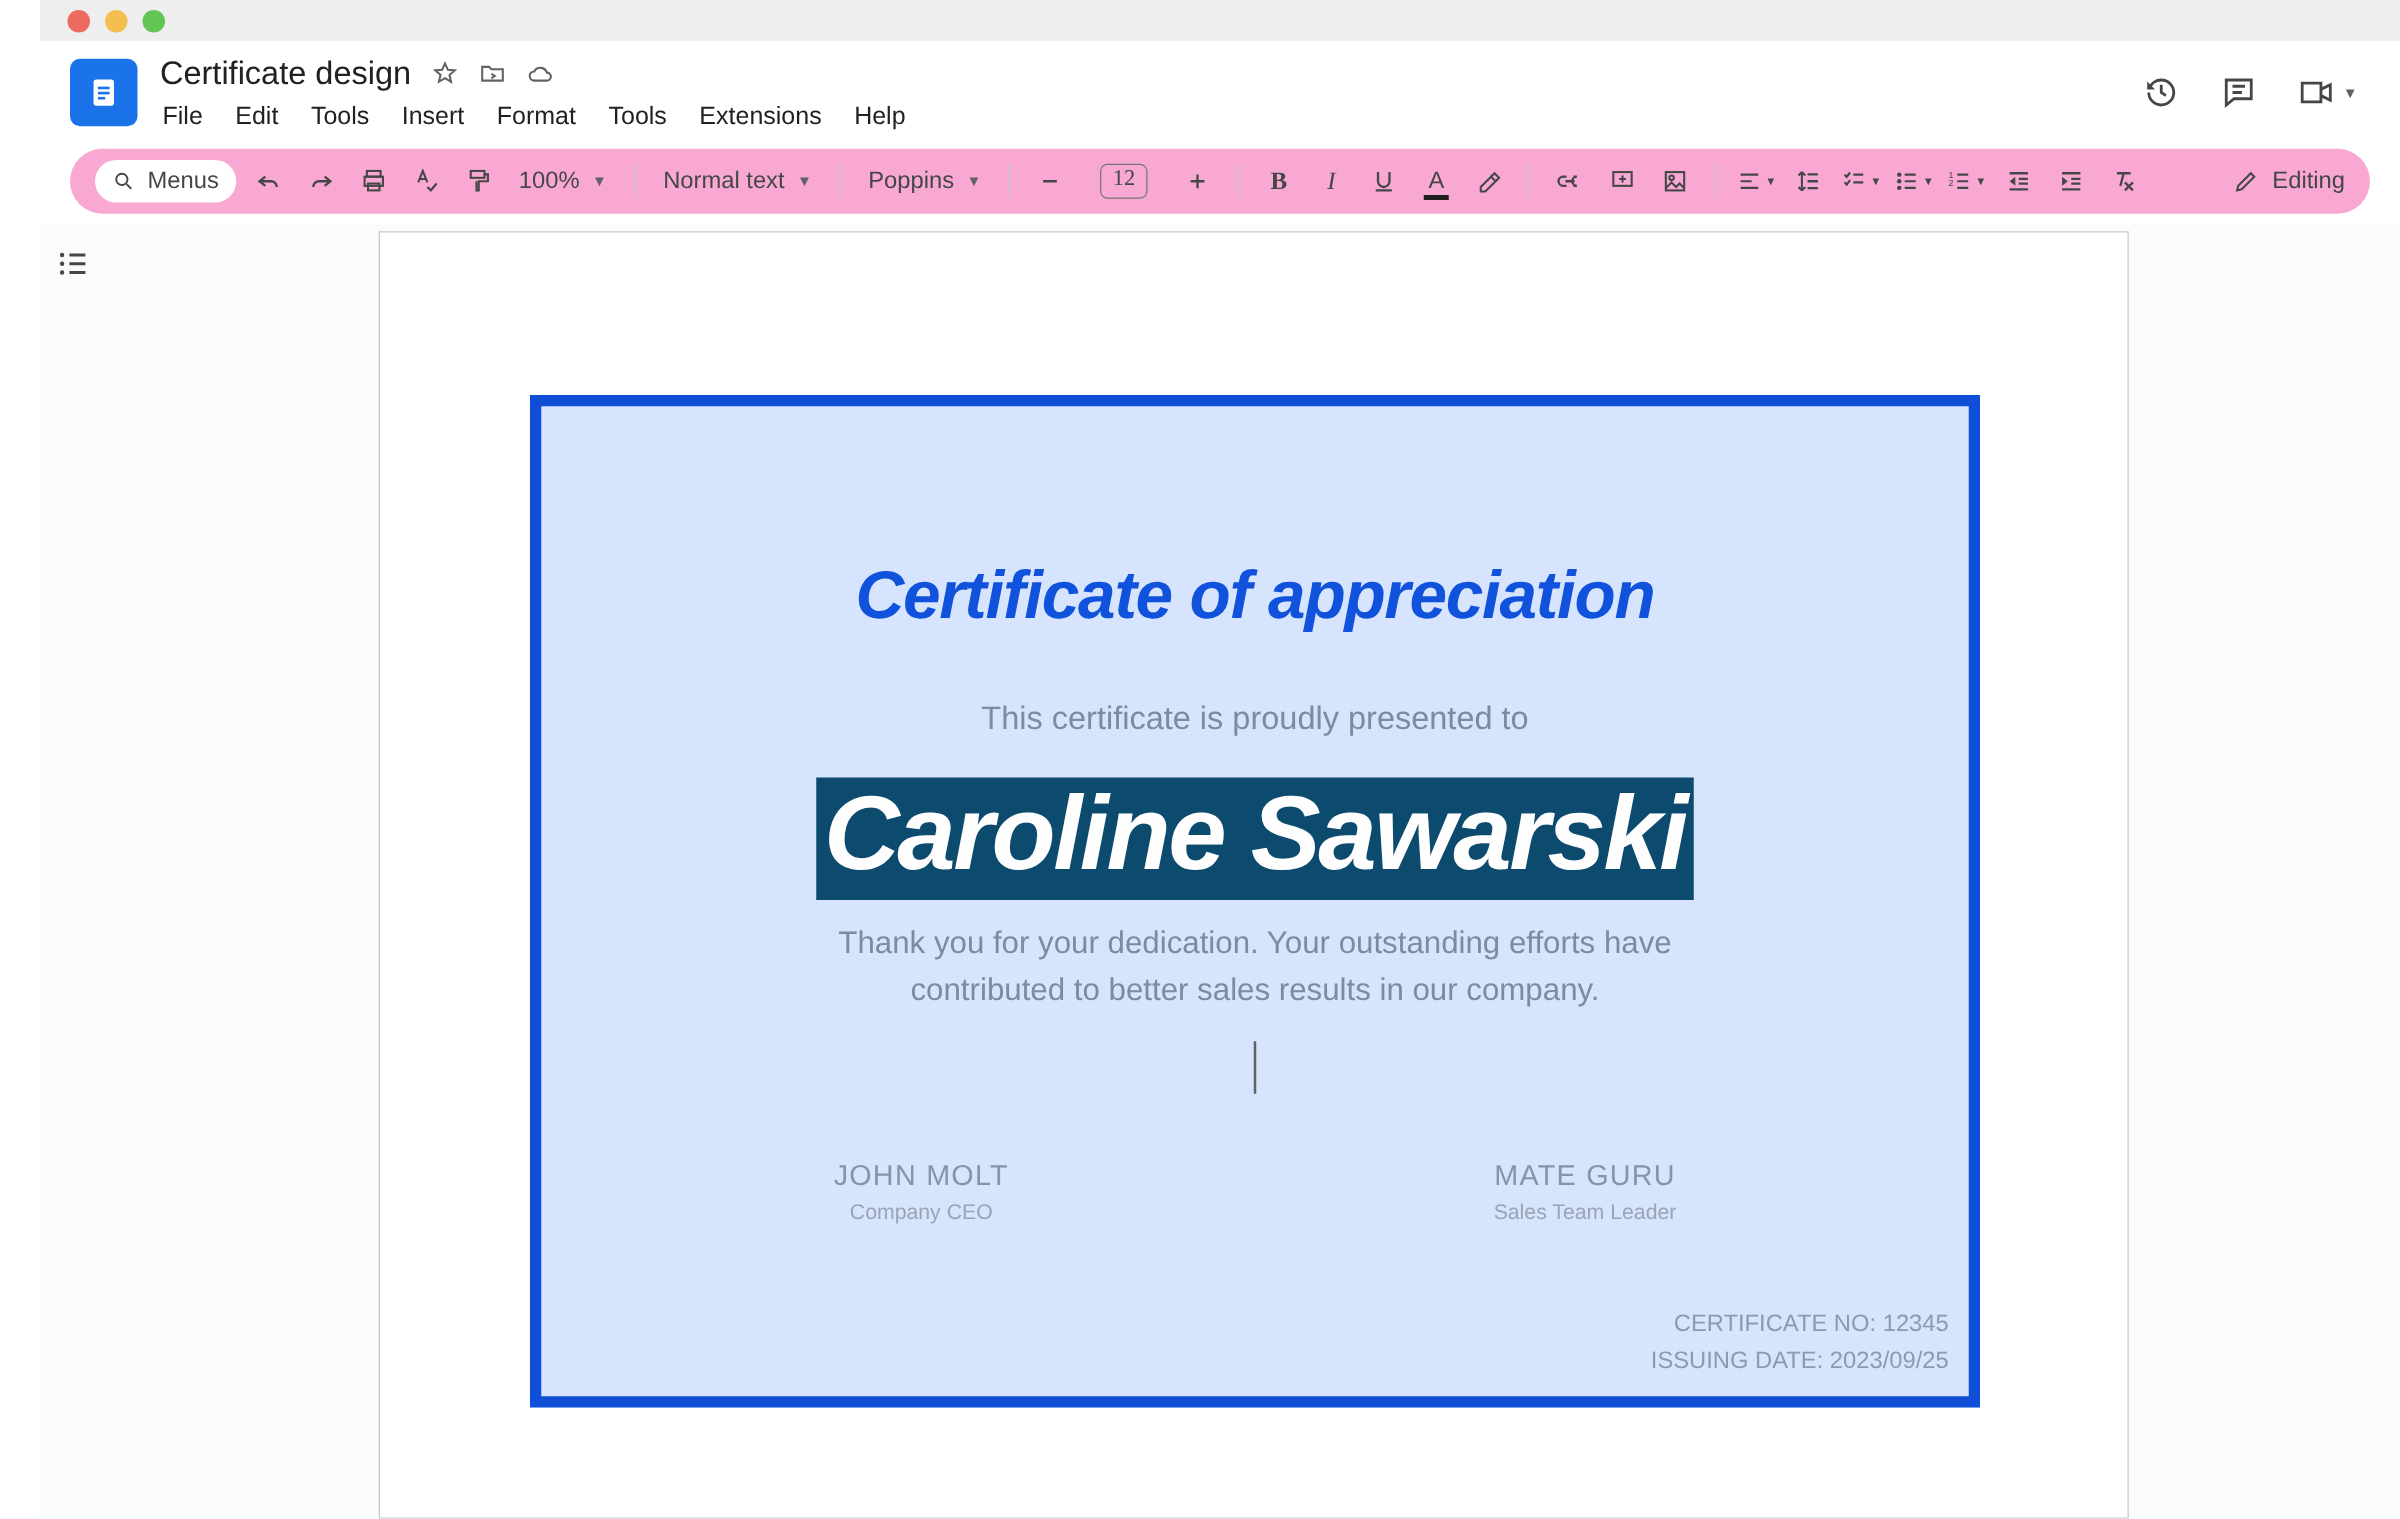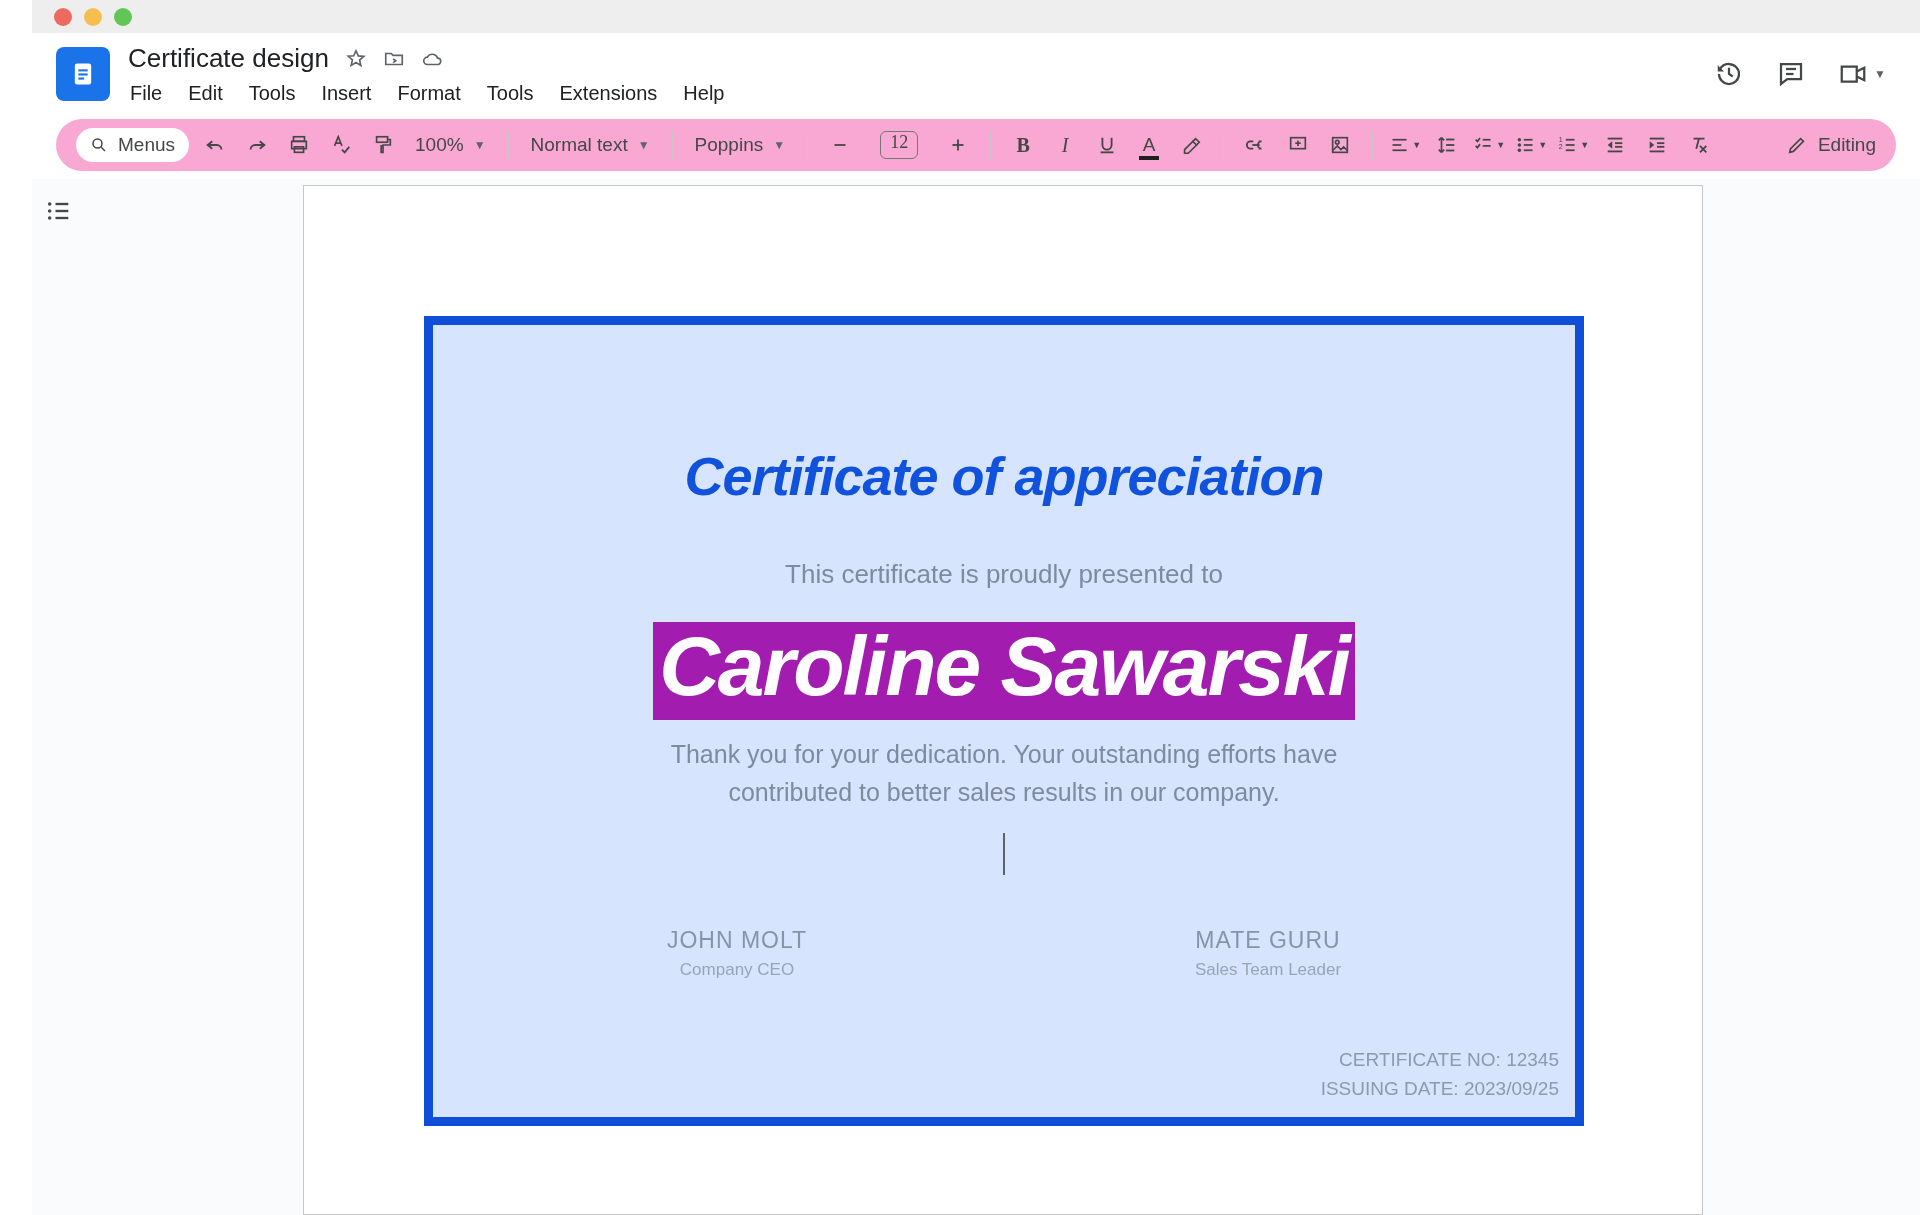--- a/index.html
+++ b/index.html
@@ -178,21 +178,21 @@
     letter-spacing: -1px;
   }
   .cert-sub {
     color: #7d8aa0;
     font-size: 26px;
     margin-top: 52px;
   }
   .cert-name {
     display: inline-block;
     margin-top: 32px;
-    background: #a21caf;
+    background: #0c4a6e;
     color: #fefeff;
     font-size: 84px;
     font-weight: 900;
     font-style: italic;
     letter-spacing: -2px;
     padding: 0 6px 10px 6px;
     line-height: 1.05;
   }
   .cert-body {
     color: #7d8aa0;

